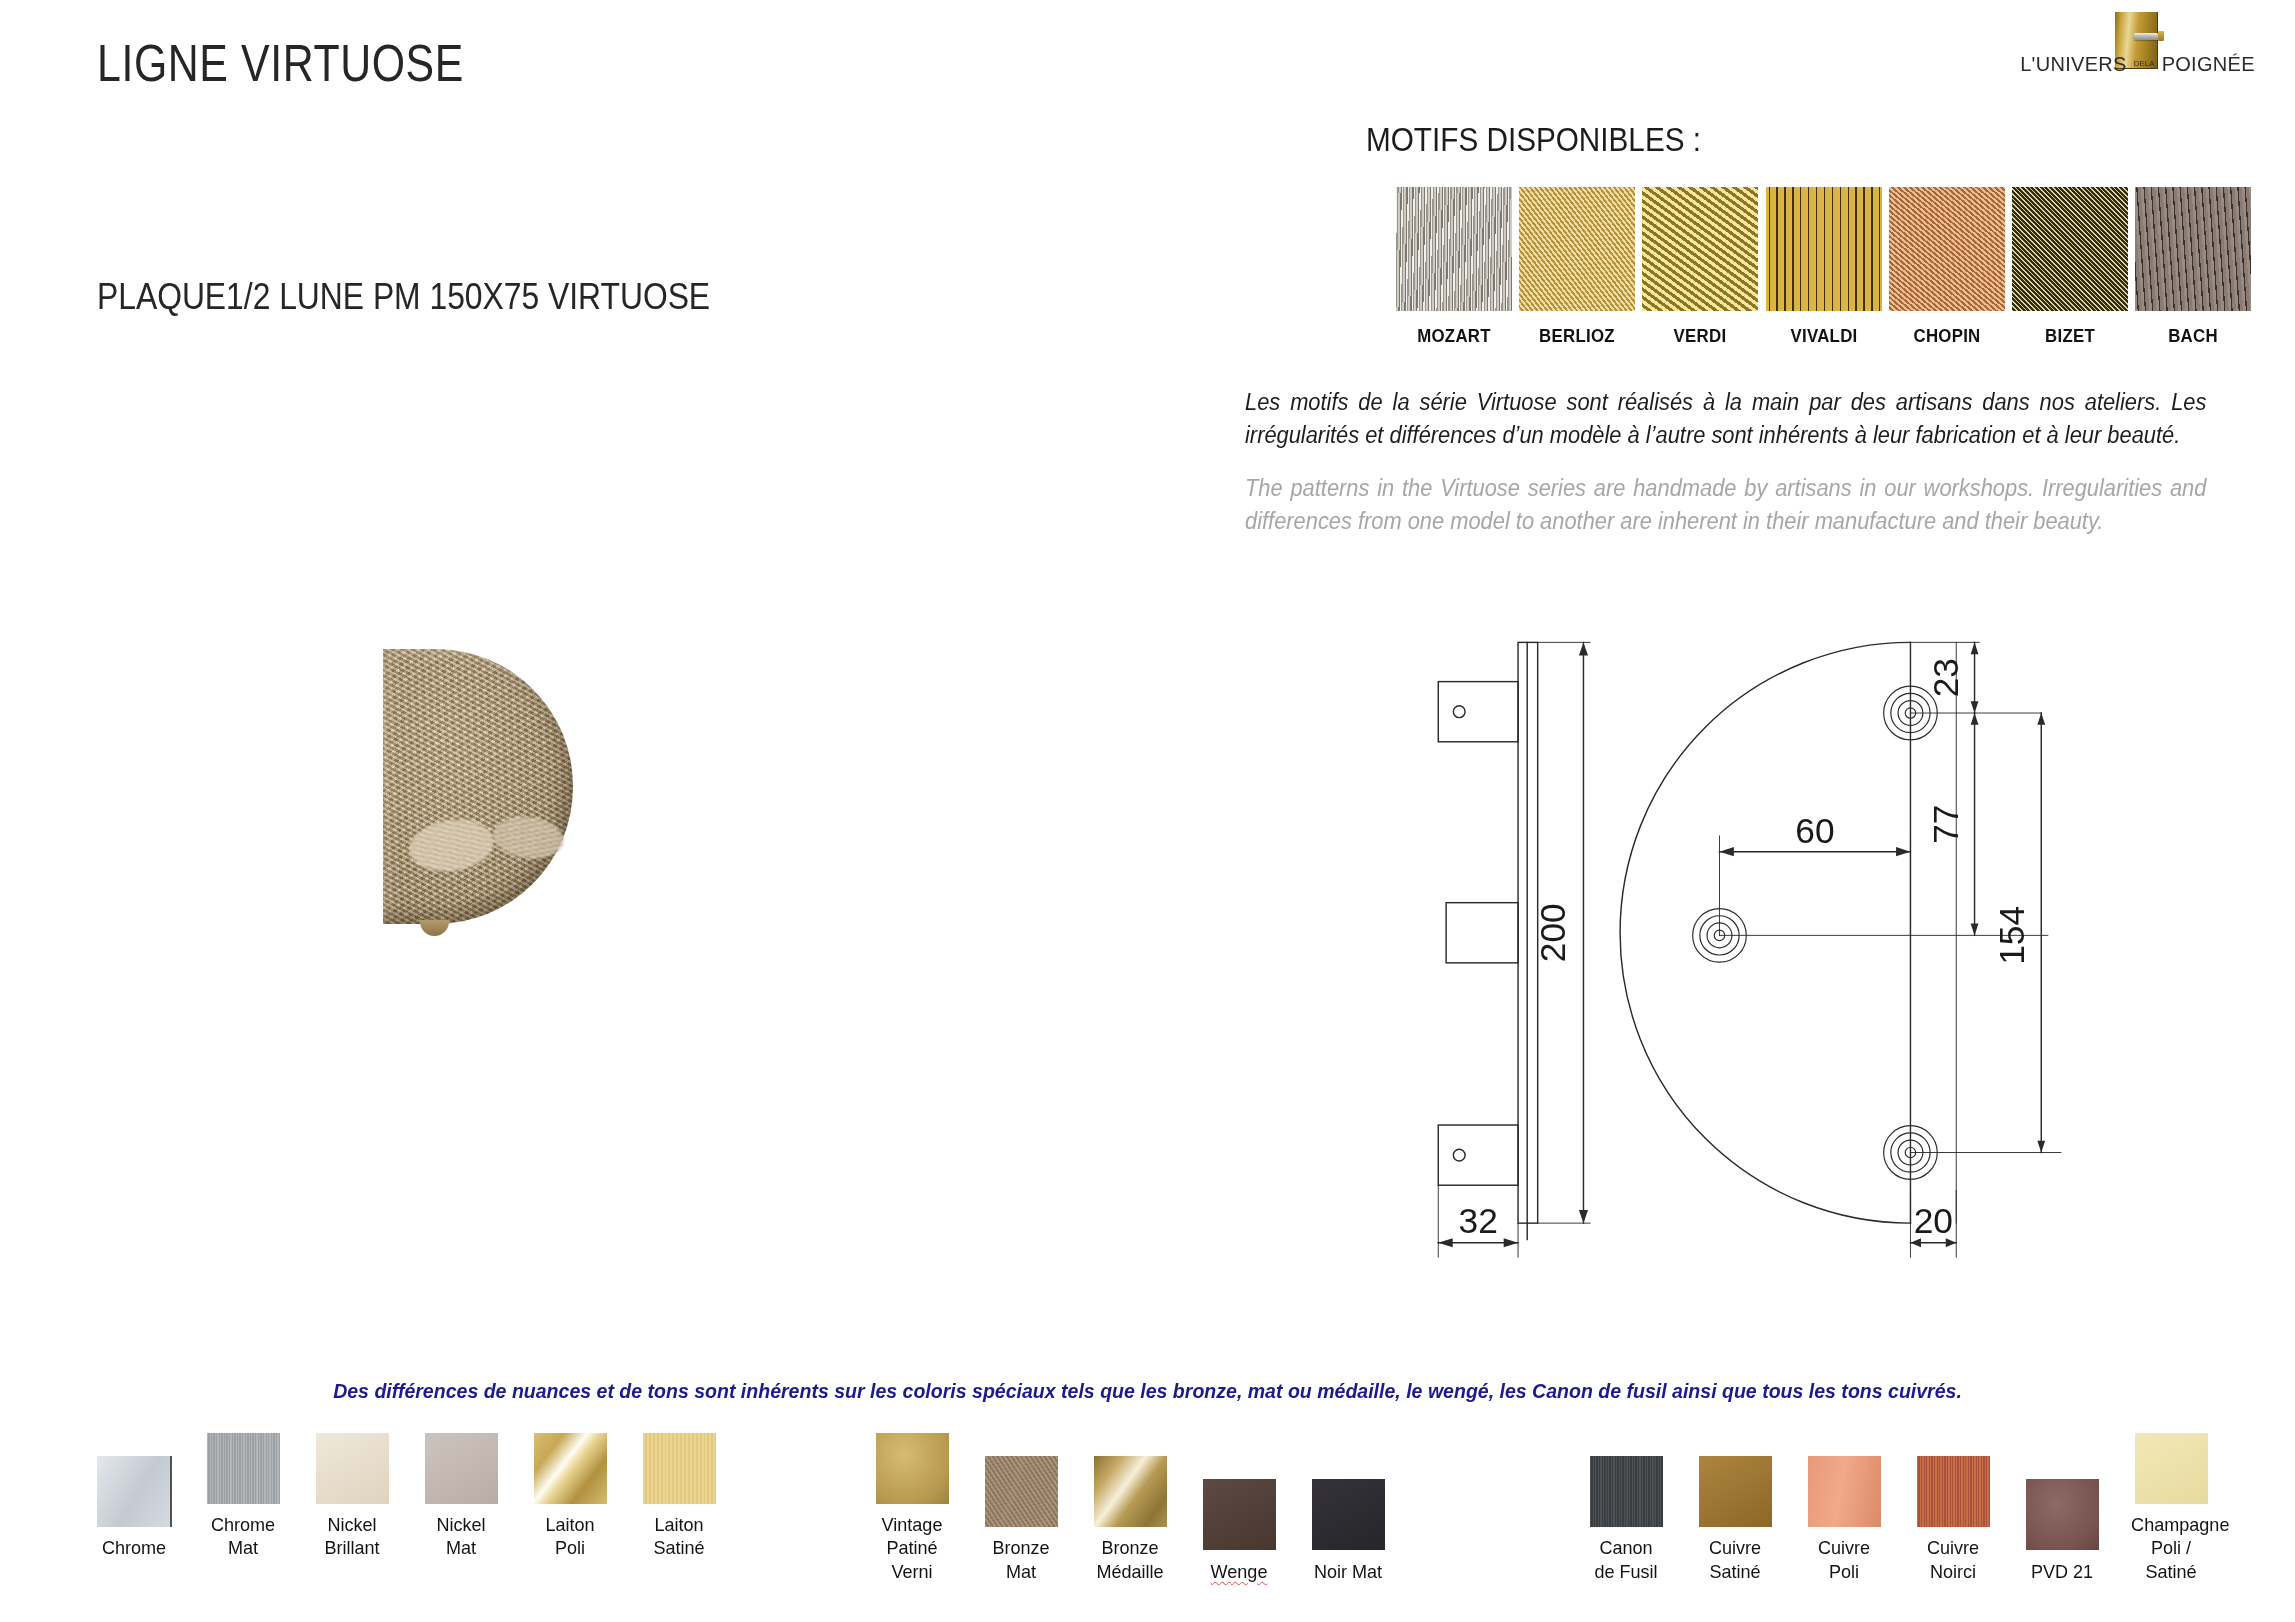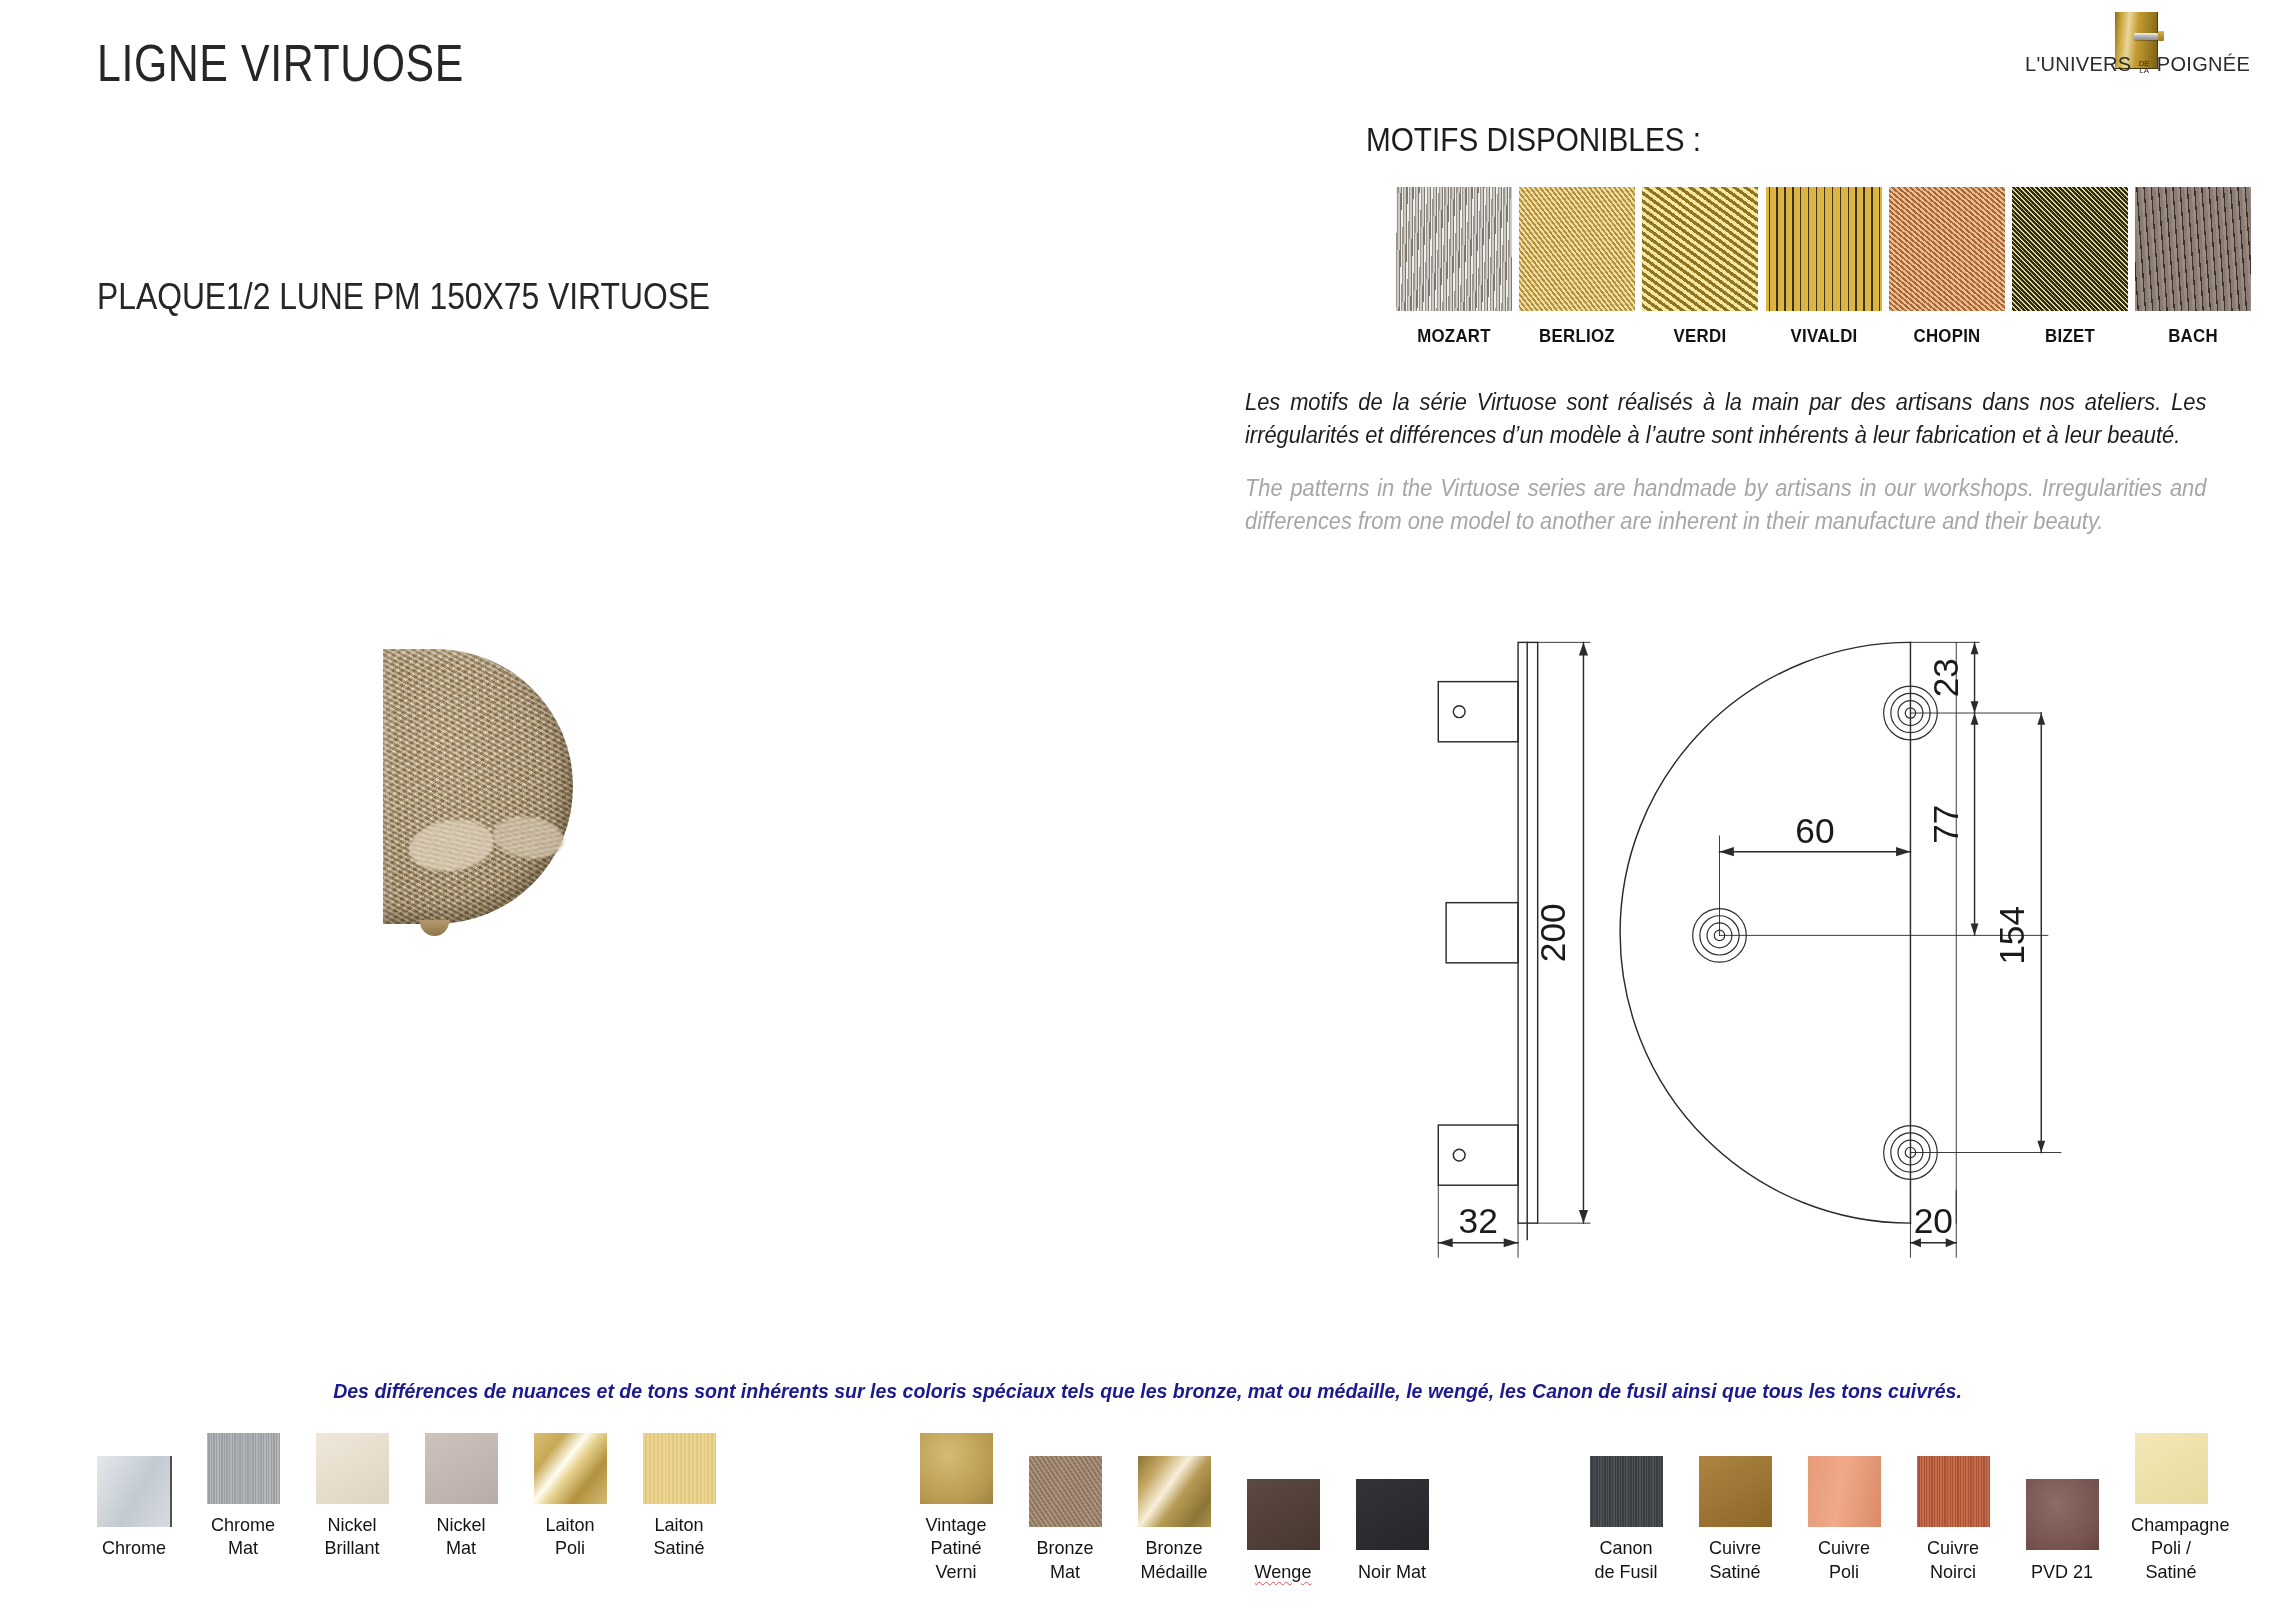--- a/index.html
+++ b/index.html
@@ -86,21 +86,21 @@
     top: 46px;
     width: 100%;
     text-align: center;
     white-space: nowrap;
     font-size: 20px;
     letter-spacing: 0.3px;
     color: #2b2b2b;
   }
   #logo-dela {
     display: inline-flex;
-    flex-direction: column;
+    flex-direction: row;
     font-size: 7.9px;
     line-height: 7.2px;
     letter-spacing: 0;
     vertical-align: 4.6px;
     margin: 0 1.3px;
   }
 
   
   #motifs-heading {
     position: absolute;
@@ -237,21 +237,21 @@
   }
 
   
   .finish-group {
     position: absolute;
     top: 1433px;
     display: flex;
     align-items: flex-end;
   }
   #finish-group-1 { left: 92px; }
-  #finish-group-2 { left: 914px; }
+  #finish-group-2 { left: 870px; }
   #finish-group-3 { left: 1584px; }
 
   .finish-item {
     width: 84px;
     margin-right: 25px;
     text-align: center;
   }
   .finish-swatch {
     width: 73px;
     height: 71px;

